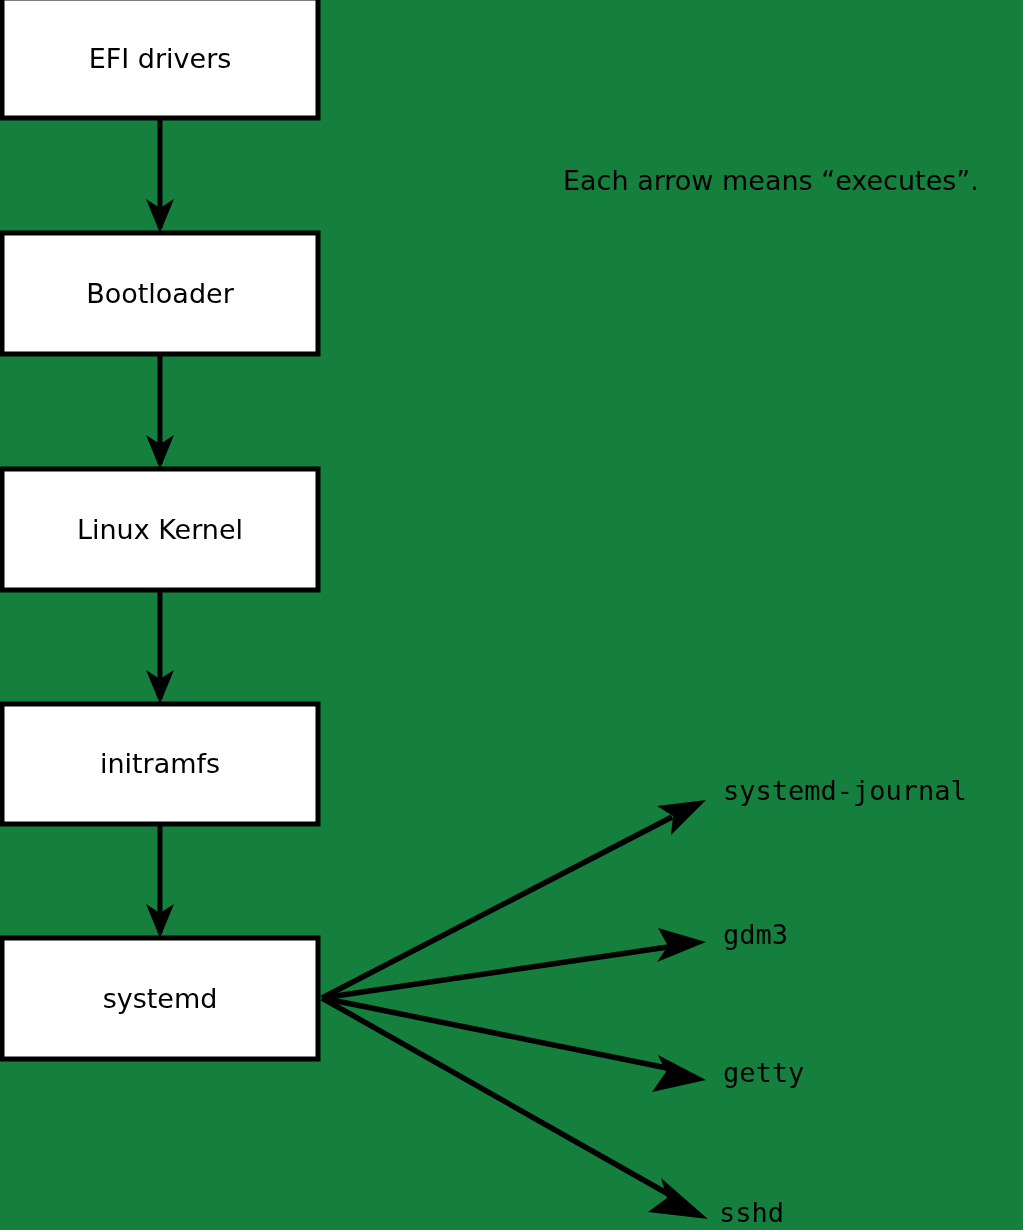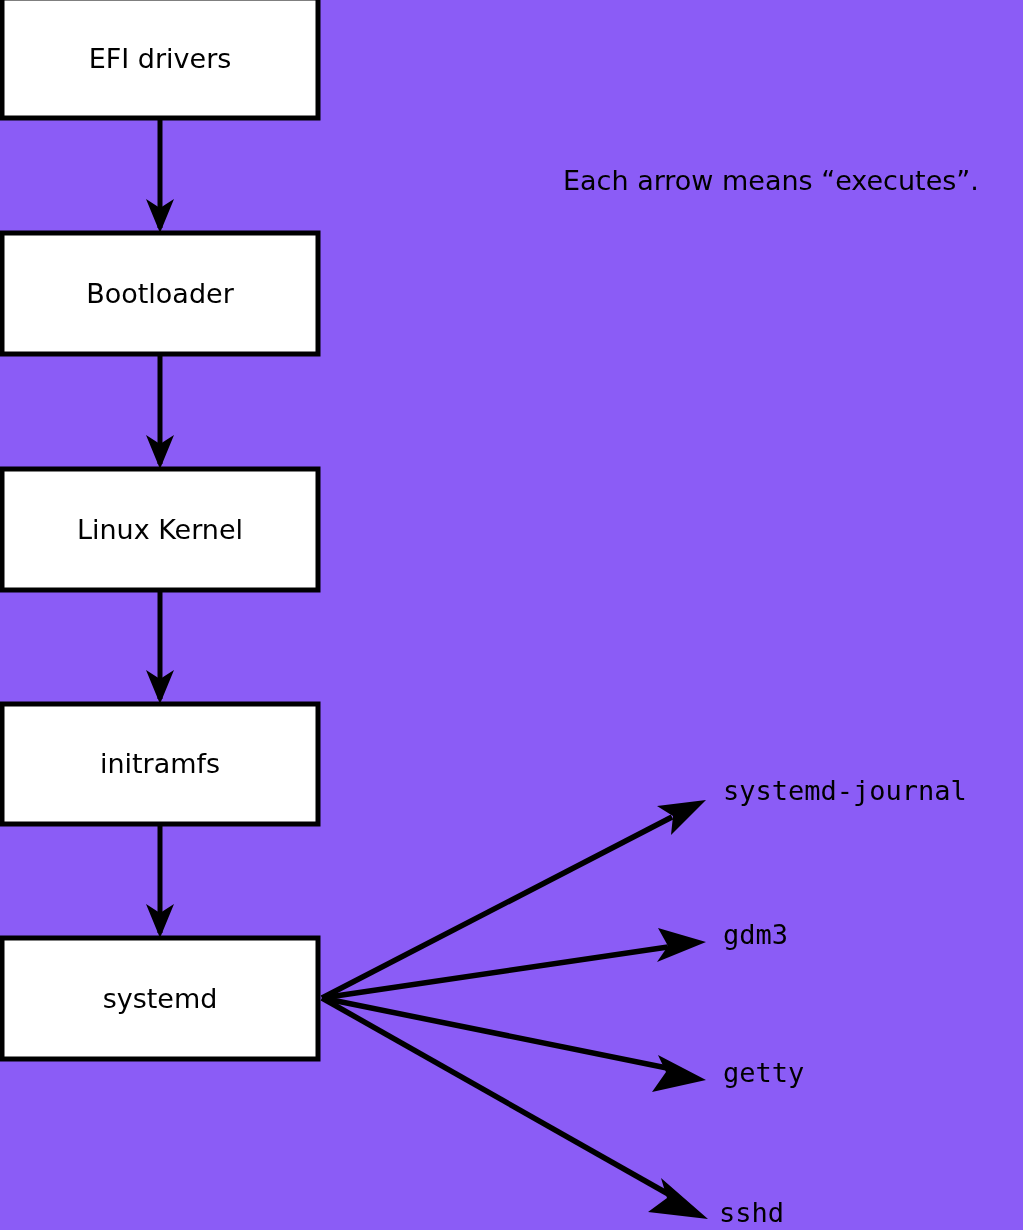--- a/index.html
+++ b/index.html
@@ -4,21 +4,21 @@
 <style>
   html, body {
     margin: 0;
     padding: 0;
     background: #ffffff;
   }
   #canvas {
     position: relative;
     width: 1023px;
     height: 1230px;
-    background: #8b5cf6;
+    background: #15803d;
     overflow: hidden;
     font-family: "DejaVu Sans", sans-serif;
   }
   #diagram-svg {
     position: absolute;
     top: 0;
     left: 0;
     width: 1023px;
     height: 1230px;
   }

